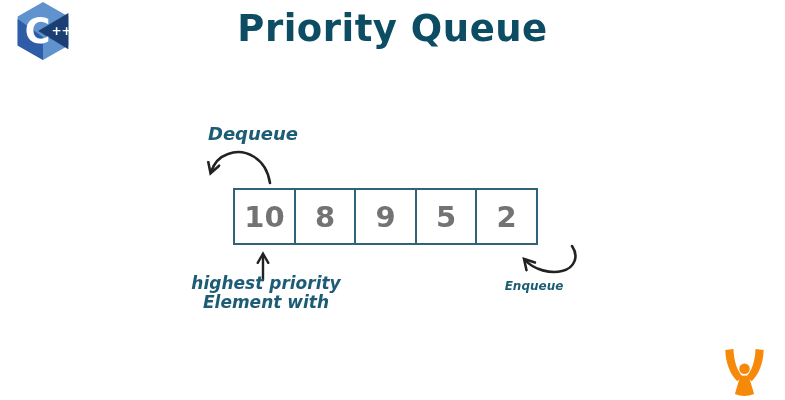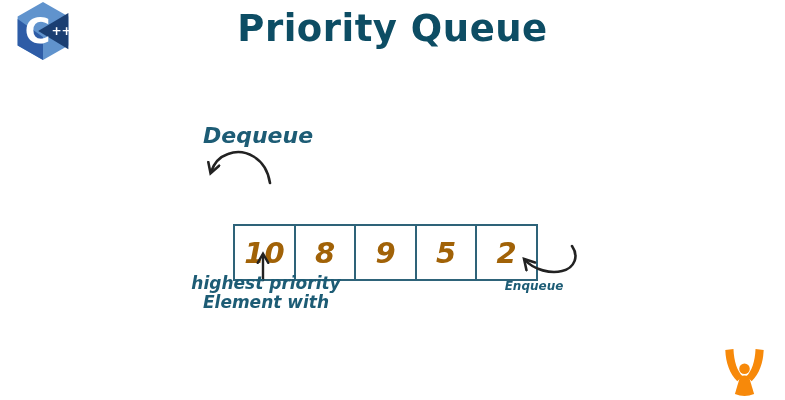--- a/index.html
+++ b/index.html
@@ -25,34 +25,33 @@
   
   .cpp-logo { position: absolute; left: 16px; top: 2px; width: 54px; height: 58px; }
   
   .hand {
     position: absolute;
     font-style: italic;
     font-weight: bold;
     color: #1d5c75;
     text-align: center;
   }
-  .dequeue-label  { left: 203px; top: 123px; width: 100px; font-size: 22px; }
+  .dequeue-label  { left: 203px; top: 123px; width: 100px; font-size: 18px; }
   .enqueue-label  { left: 492px; top: 279px; width: 84px;  font-size: 12px; }
   .highest-label  { left: 191px; top: 274px; width: 150px; font-size: 17px; line-height: 19px; }
   
   .queue-row { position: absolute; left: 233px; top: 188px; display: flex; }
   .qcell {
     width: 59px; height: 53px;
     border: 2.5px solid #2e6379;
     margin-left: -2.5px;
     background: #ffffff;
     display: flex; align-items: center; justify-content: center;
-    font-size: 29px; font-style: italic; font-weight: bold;
-    color: #a16207;
-    margin-top: 36px;
+    font-size: 29px; font-weight: bold;
+    color: #737373;
   }
   .qcell:first-child { margin-left: 0; }
   
   .arrow-svg { position: absolute; overflow: visible; }
   .dequeue-arrow { left: 204px; top: 146px; }
   .up-arrow      { left: 254px; top: 248px; }
   .enqueue-arrow { left: 513px; top: 240px; }
   
   .brand-icon { position: absolute; left: 719px; top: 349px; width: 51px; height: 48px; }
 </style>

